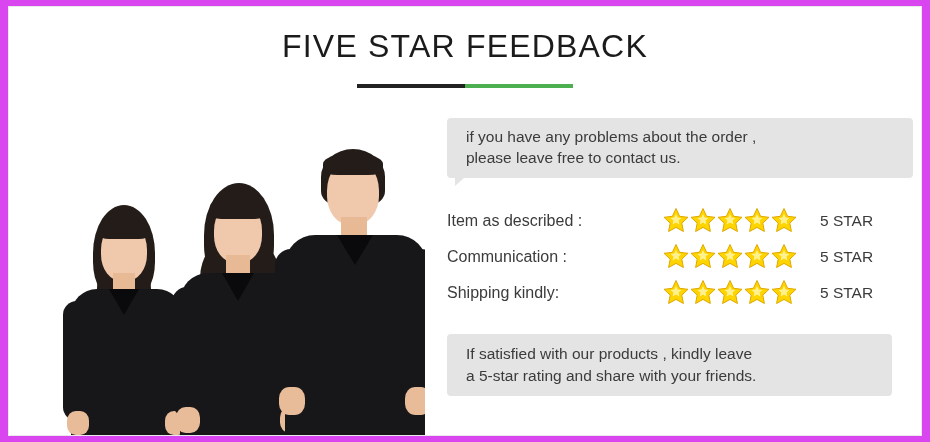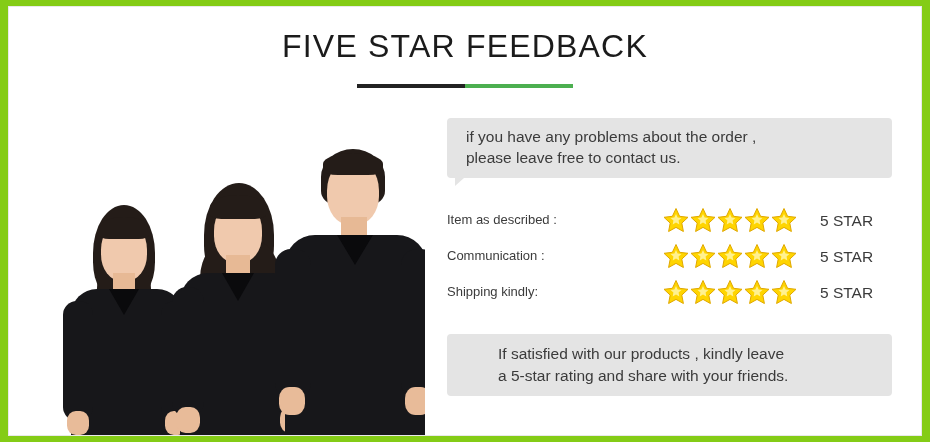--- a/index.html
+++ b/index.html
@@ -10,21 +10,21 @@
   body {
     width: 930px;
     height: 442px;
     font-family: "Liberation Sans", sans-serif;
     overflow: hidden;
   }
   #page {
     position: relative;
     width: 930px;
     height: 442px;
-    background: #84cc16;
+    background: #d946ef;
     box-sizing: border-box;
   }
   
   #frame {
     position: absolute;
     left: 8px;
     top: 6px;
     width: 914px;
     height: 430px;
     border: 1px solid #e9e9e9;
@@ -104,20 +104,21 @@
 
   
   #bubble-top {
     position: absolute;
     left: 447px;
     top: 118px;
     width: 445px;
     height: 60px;
     background: #e4e4e4;
     border-radius: 4px;
+    padding-left: 21px;
   }
   #bubble-top-tail {
     position: absolute;
     left: 455px;
     top: 170px;
     width: 0;
     height: 0;
     border-left: 0px solid transparent;
     border-right: 18px solid transparent;
     border-top: 16px solid #e4e4e4;
@@ -140,21 +141,21 @@
     width: 445px;
   }
   .rating-row {
     position: relative;
     height: 36px;
   }
   .rating-label {
     position: absolute;
     left: 0;
     top: 6px;
-    font-size: 13px;
+    font-size: 16px;
     color: #3b3b3b;
     white-space: nowrap;
   }
   .rating-stars {
     position: absolute;
     left: 216px;
     top: 0px;
     width: 140px;
     height: 30px;
   }
@@ -183,21 +184,20 @@
     height: 62px;
     background: #e4e4e4;
     border-radius: 4px;
   }
   #bubble-bottom .line {
     position: absolute;
     left: 19px;
     color: #3b3b3b;
     font-size: 15.5px;
     white-space: nowrap;
-    margin-left: 32px;
   }
   #bubble-bottom .l1 { top: 11px; }
   #bubble-bottom .l2 { top: 33px; }
 </style>
 </head>
 <body>
 
 <div id="page">
   <div id="frame"></div>
 

